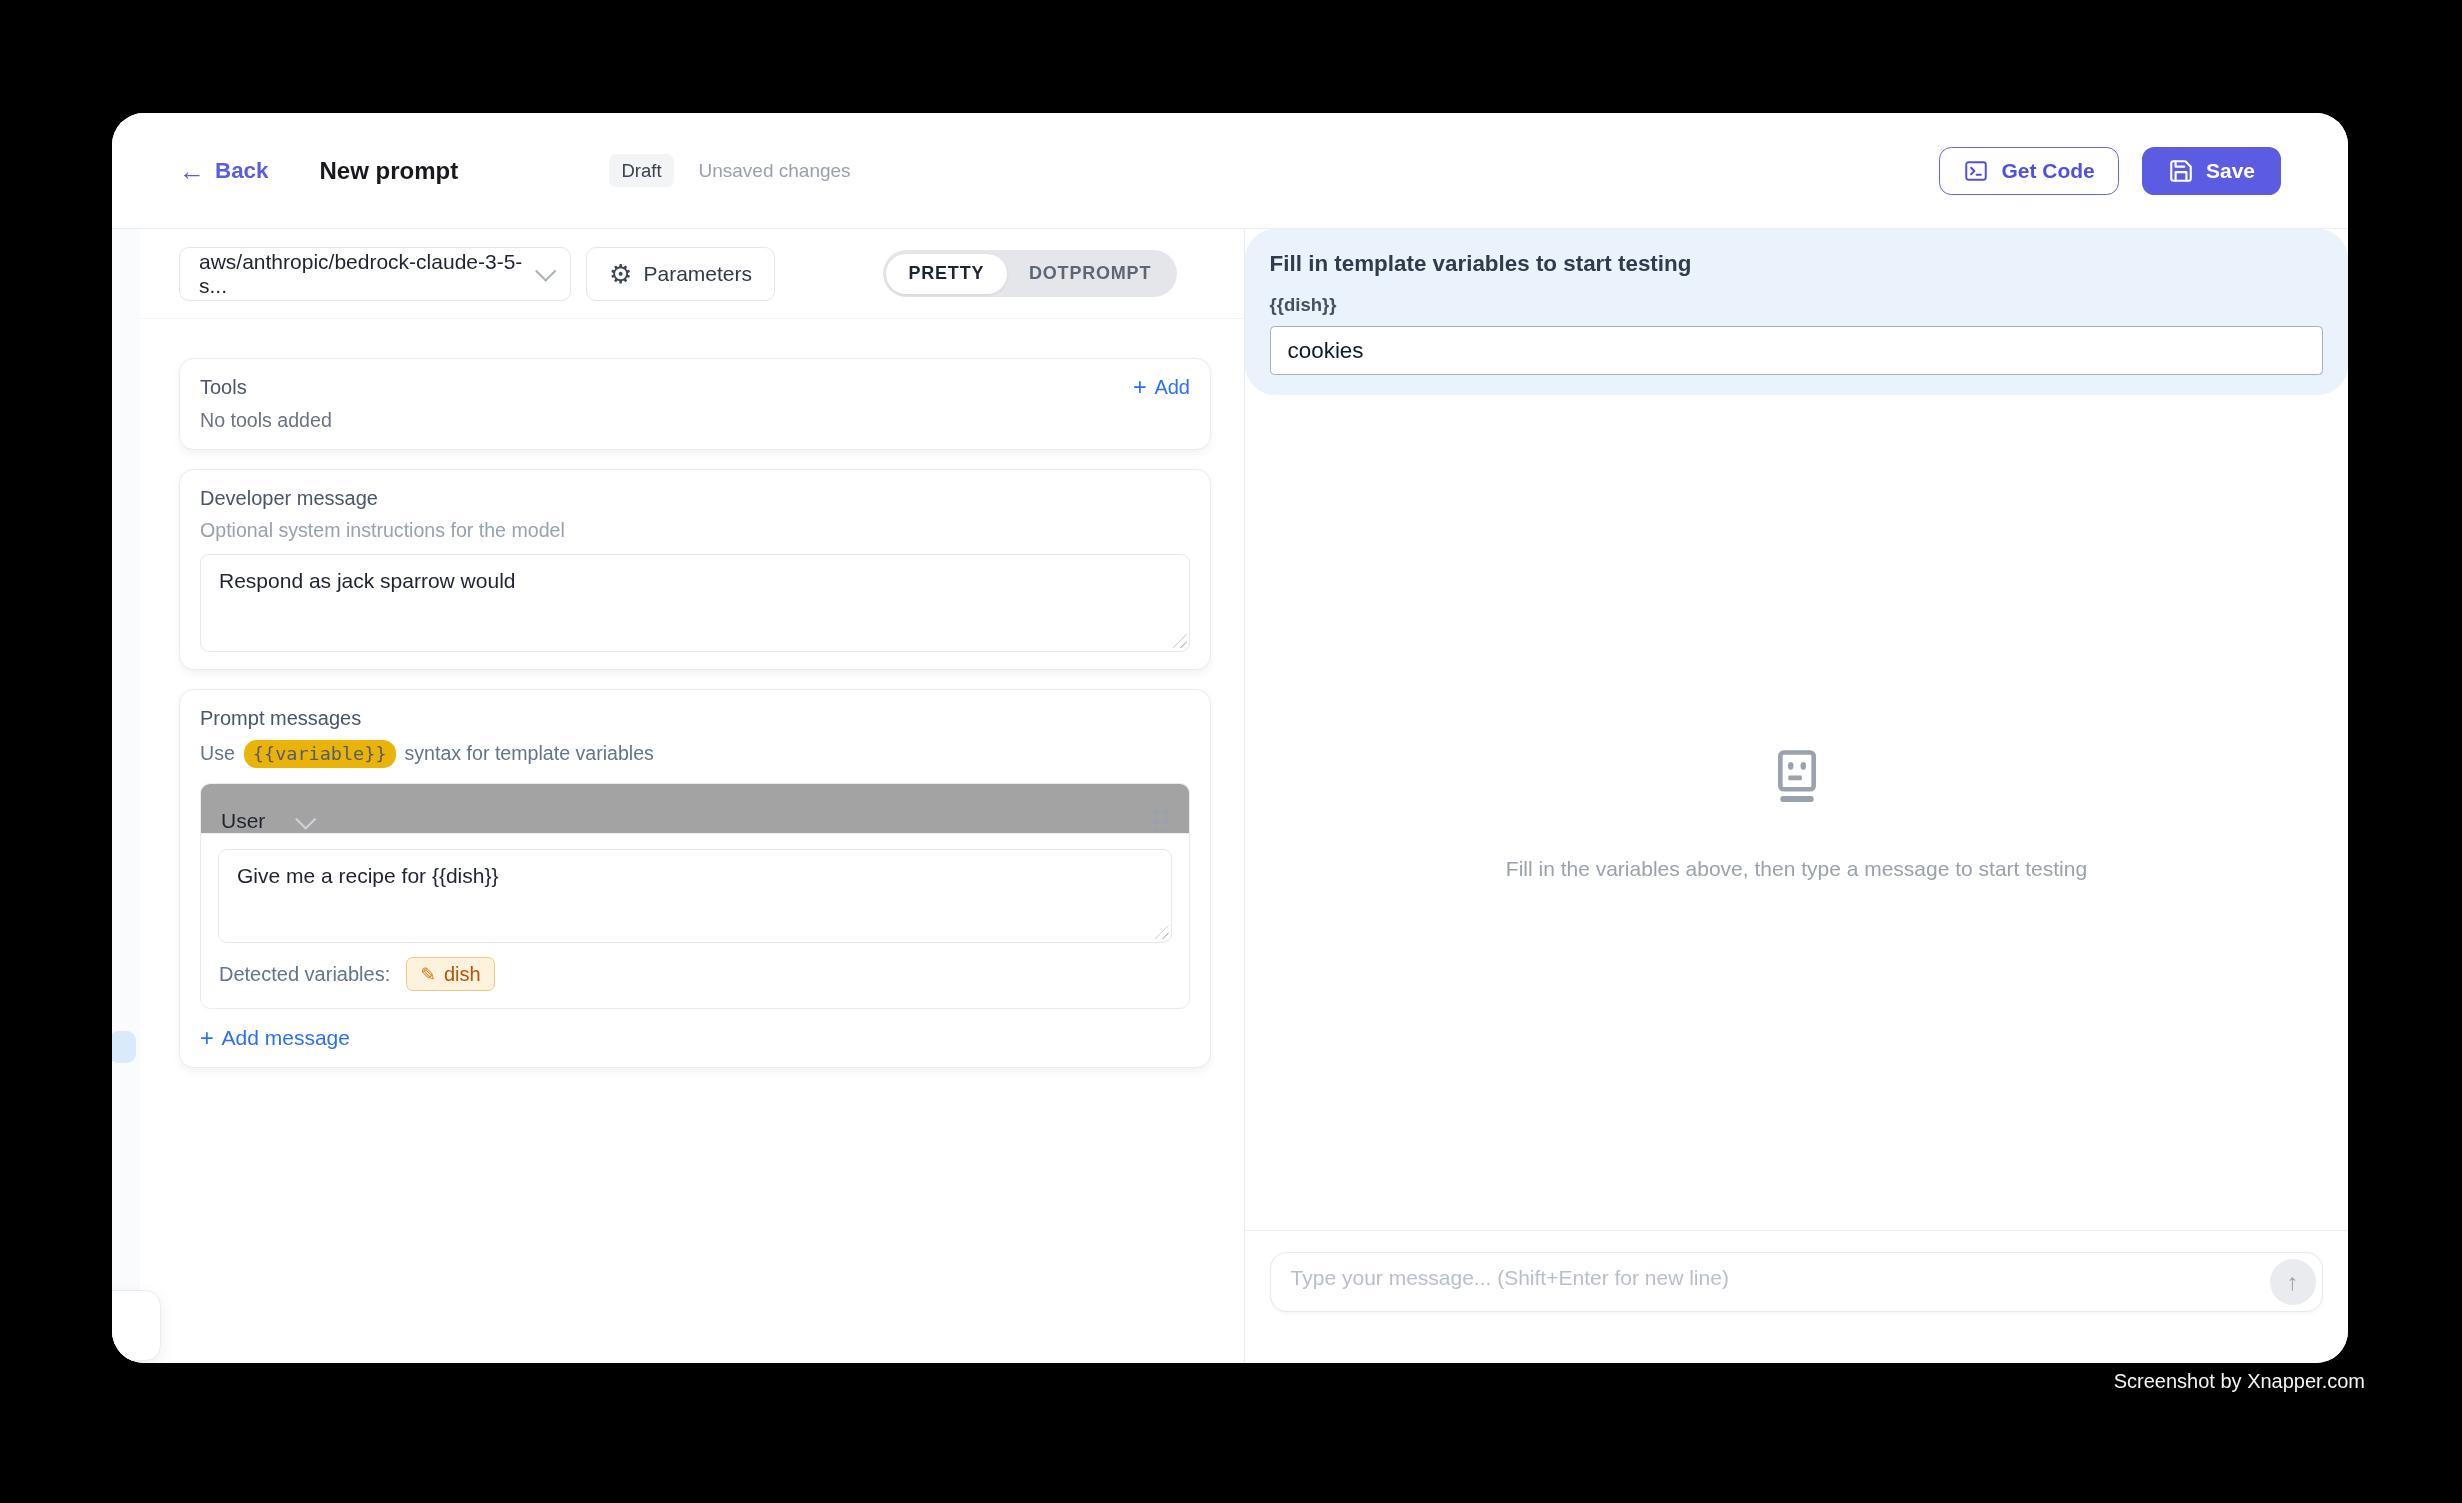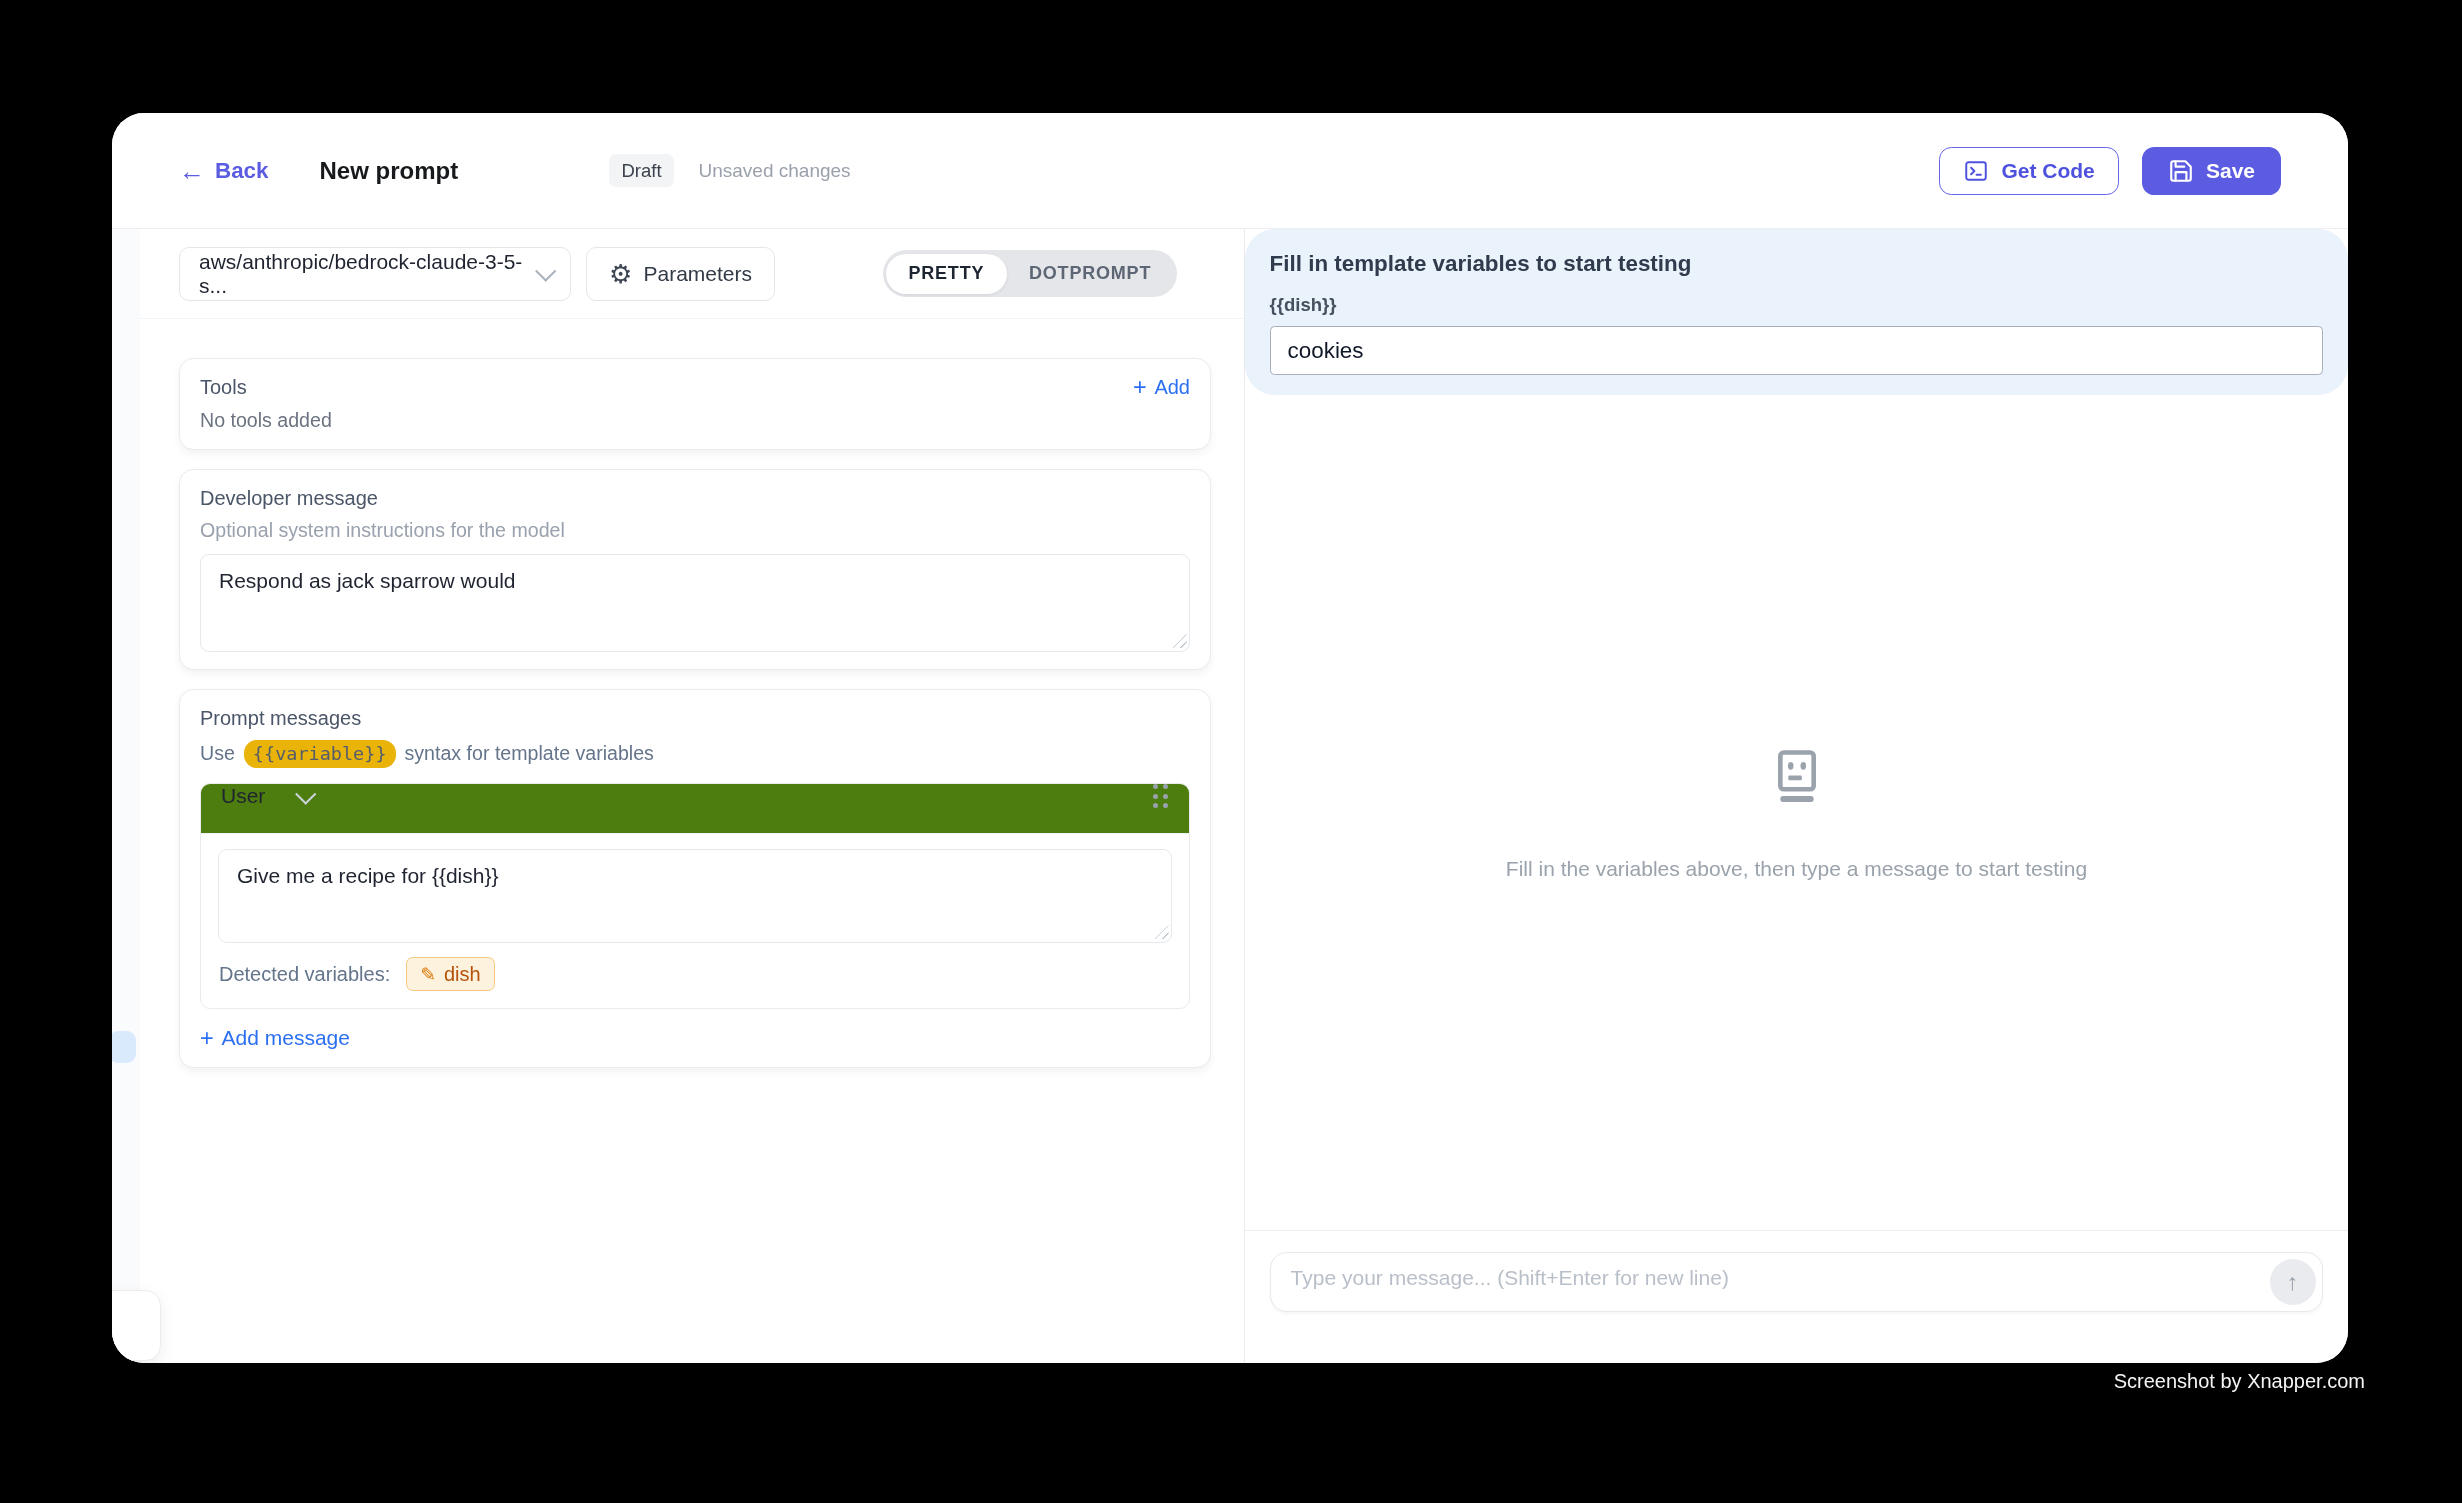--- a/index.html
+++ b/index.html
@@ -65,21 +65,21 @@
           background:repeating-linear-gradient(135deg, transparent 0 3.9px, #c6ccd4 3.9px 5.6px);
           clip-path:polygon(100% 0,100% 100%,0 100%); pointer-events:none; }
 
   .mt16 { margin-top:9px; } .mt34 { margin-top:19px; }
 
   .use-row { display:flex; align-items:center; gap:9px; margin-top:10px; }
   .chip-var { font-family:"DejaVu Sans Mono", monospace; font-size:18.5px; color:#545e6b;
               background:#eab308; border-radius:13px; padding:3.4px 9px; }
 
   .msg-block { margin-top:15.7px; border:1.7px solid #e9ebef; border-radius:10px; overflow:hidden; }
-  .msg-head { background:#4d7c0f; height:50px; display:flex; align-items:flex-start;
+  .msg-head { background:#a3a3a3; height:50px; display:flex; align-items:flex-end;
               padding:0 20px; border-bottom:1.1px solid #eef0f3; }
   .role { font-size:21px; color:#1f2430; display:flex; align-items:center; gap:31px; cursor:pointer; }
   .handle { margin-left:auto; display:grid; grid-template-columns:repeat(2,5.6px); gap:4.5px; cursor:grab; }
   .handle i { width:5px; height:5px; border-radius:50%; background:#9aa3ad; }
   .msg-body { padding:14.6px 17px 0; }
   .detected { display:flex; align-items:center; gap:15.7px; padding:14.6px 18px 17px; }
   .chip-dish { display:inline-flex; align-items:center; gap:7.8px; background:#fdf2dd;
                border:1.7px solid #f4c87f; border-radius:6.7px; padding:4.5px 13.4px; cursor:pointer; }
   .chip-dish .pen { color:#d97706; font-size:19px; line-height:1; }
   .chip-dish .nm { color:#b45309; font-size:20px; }

